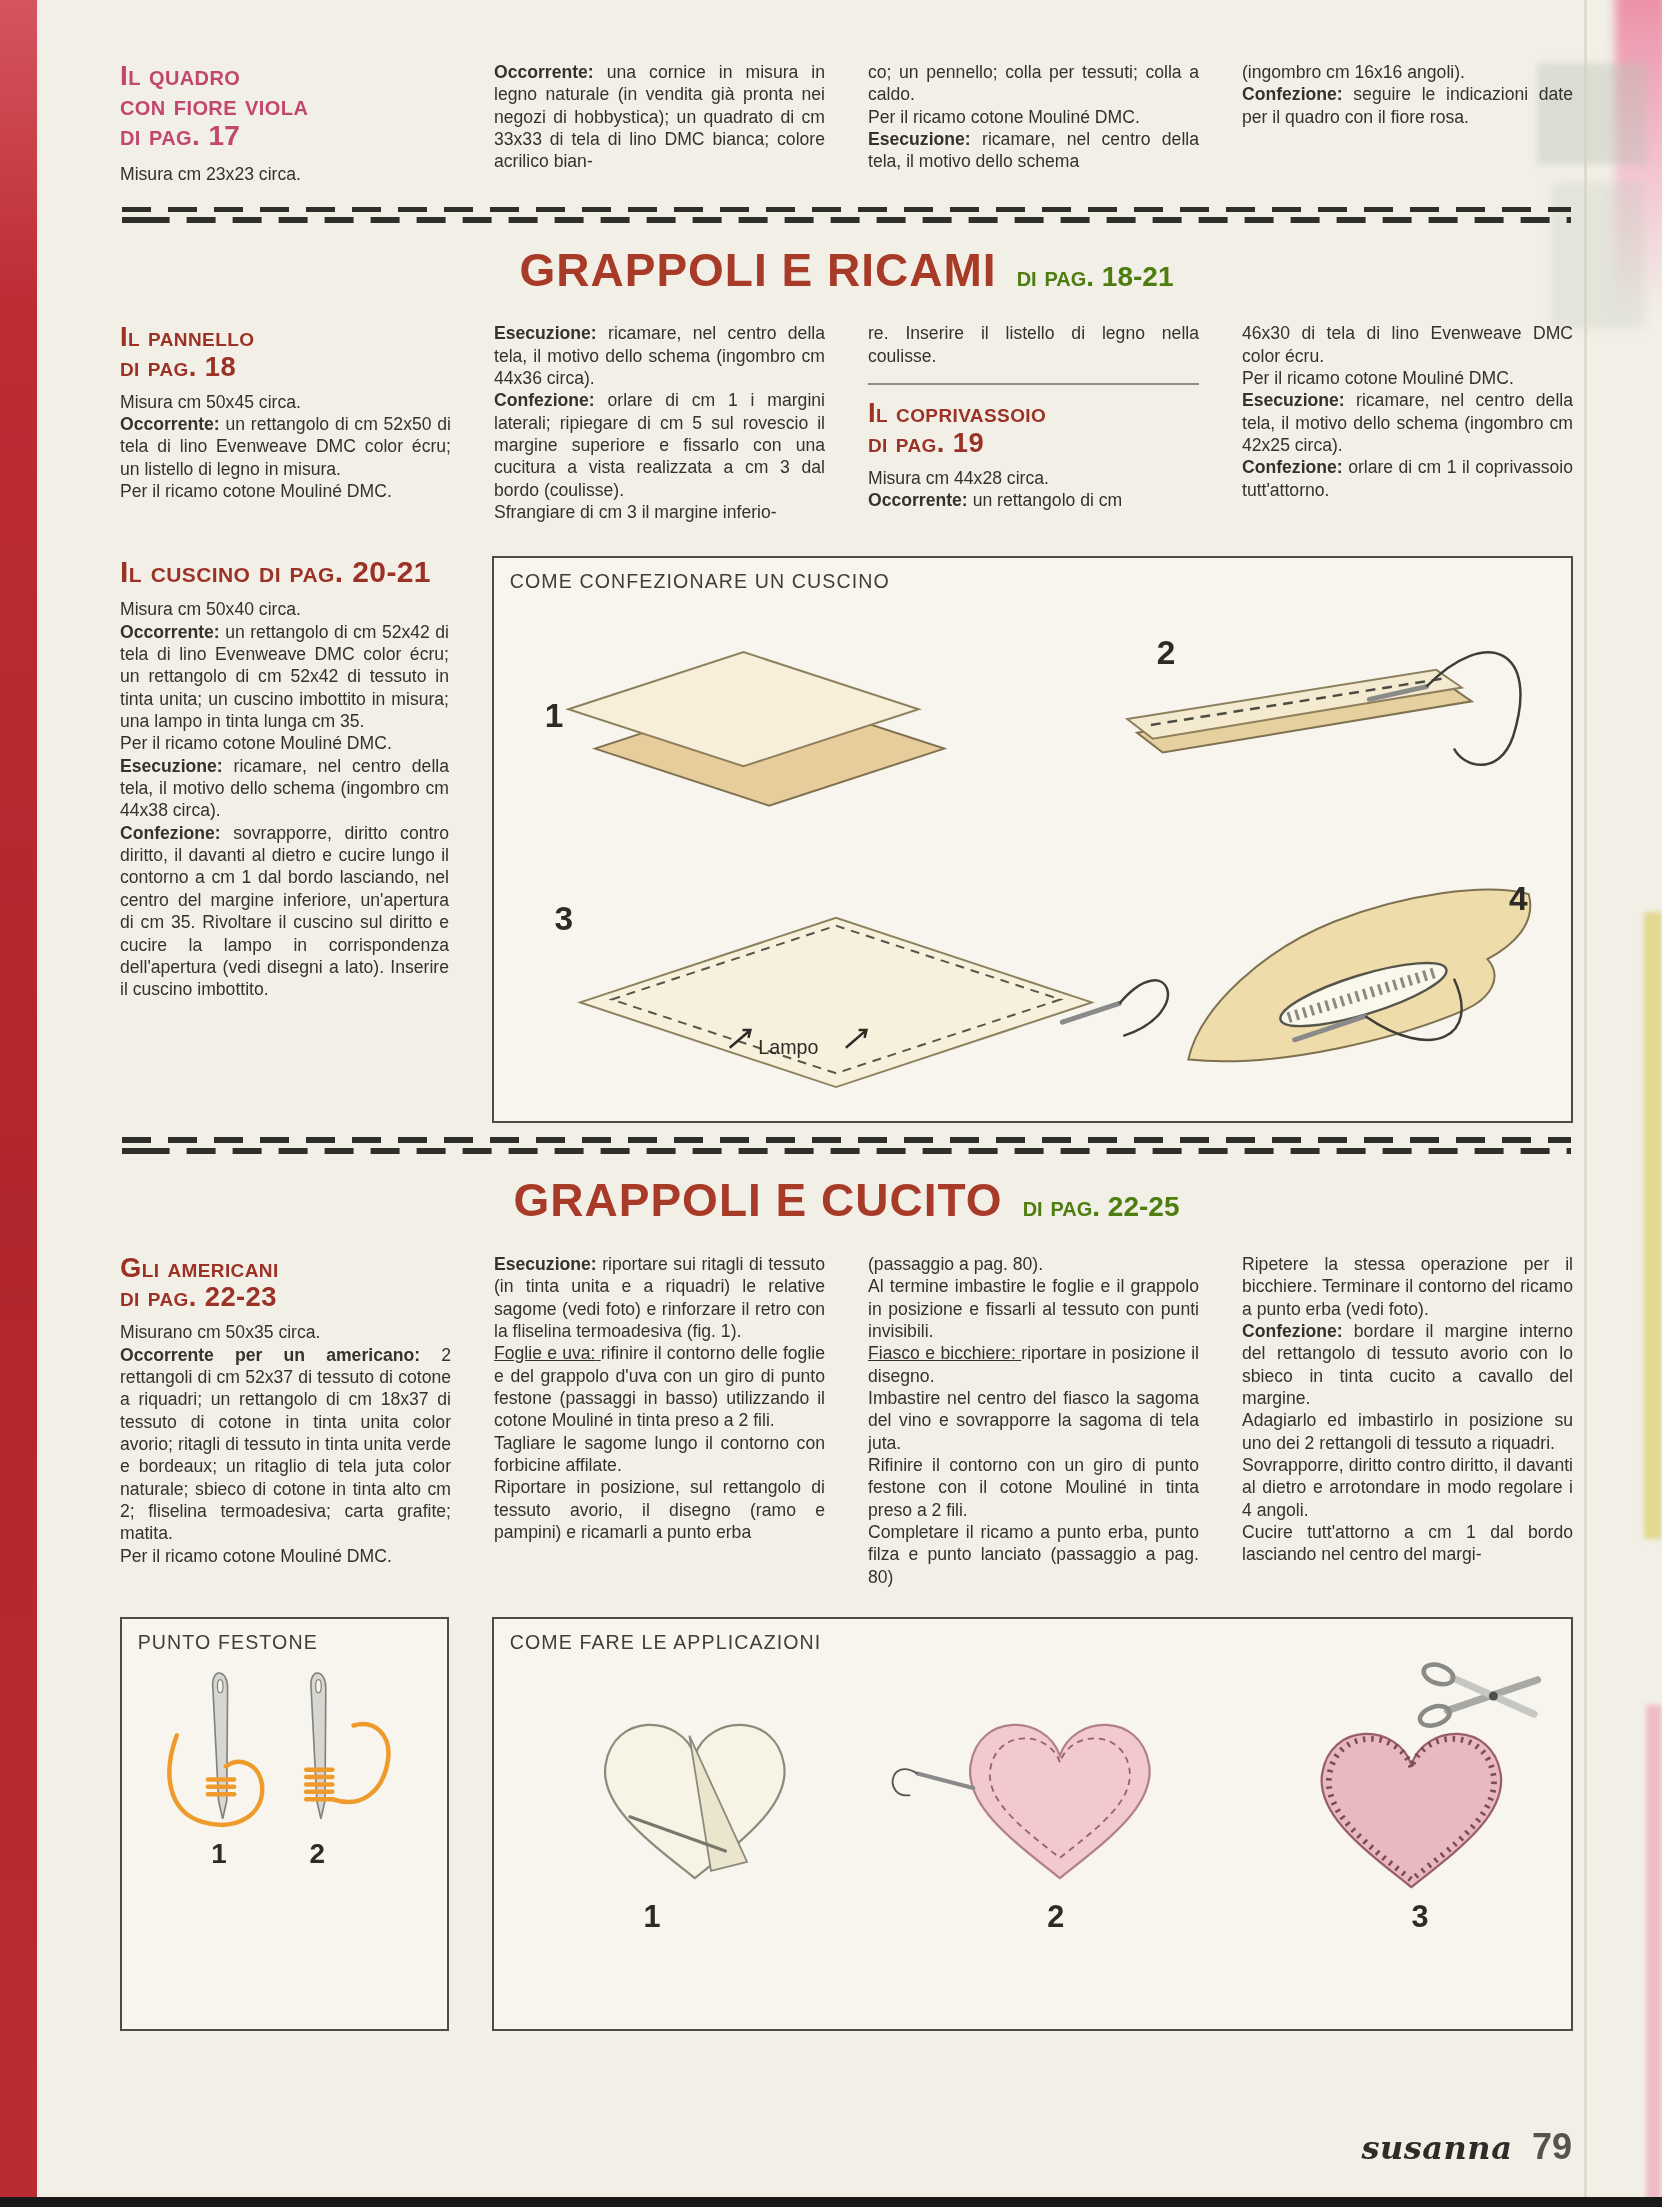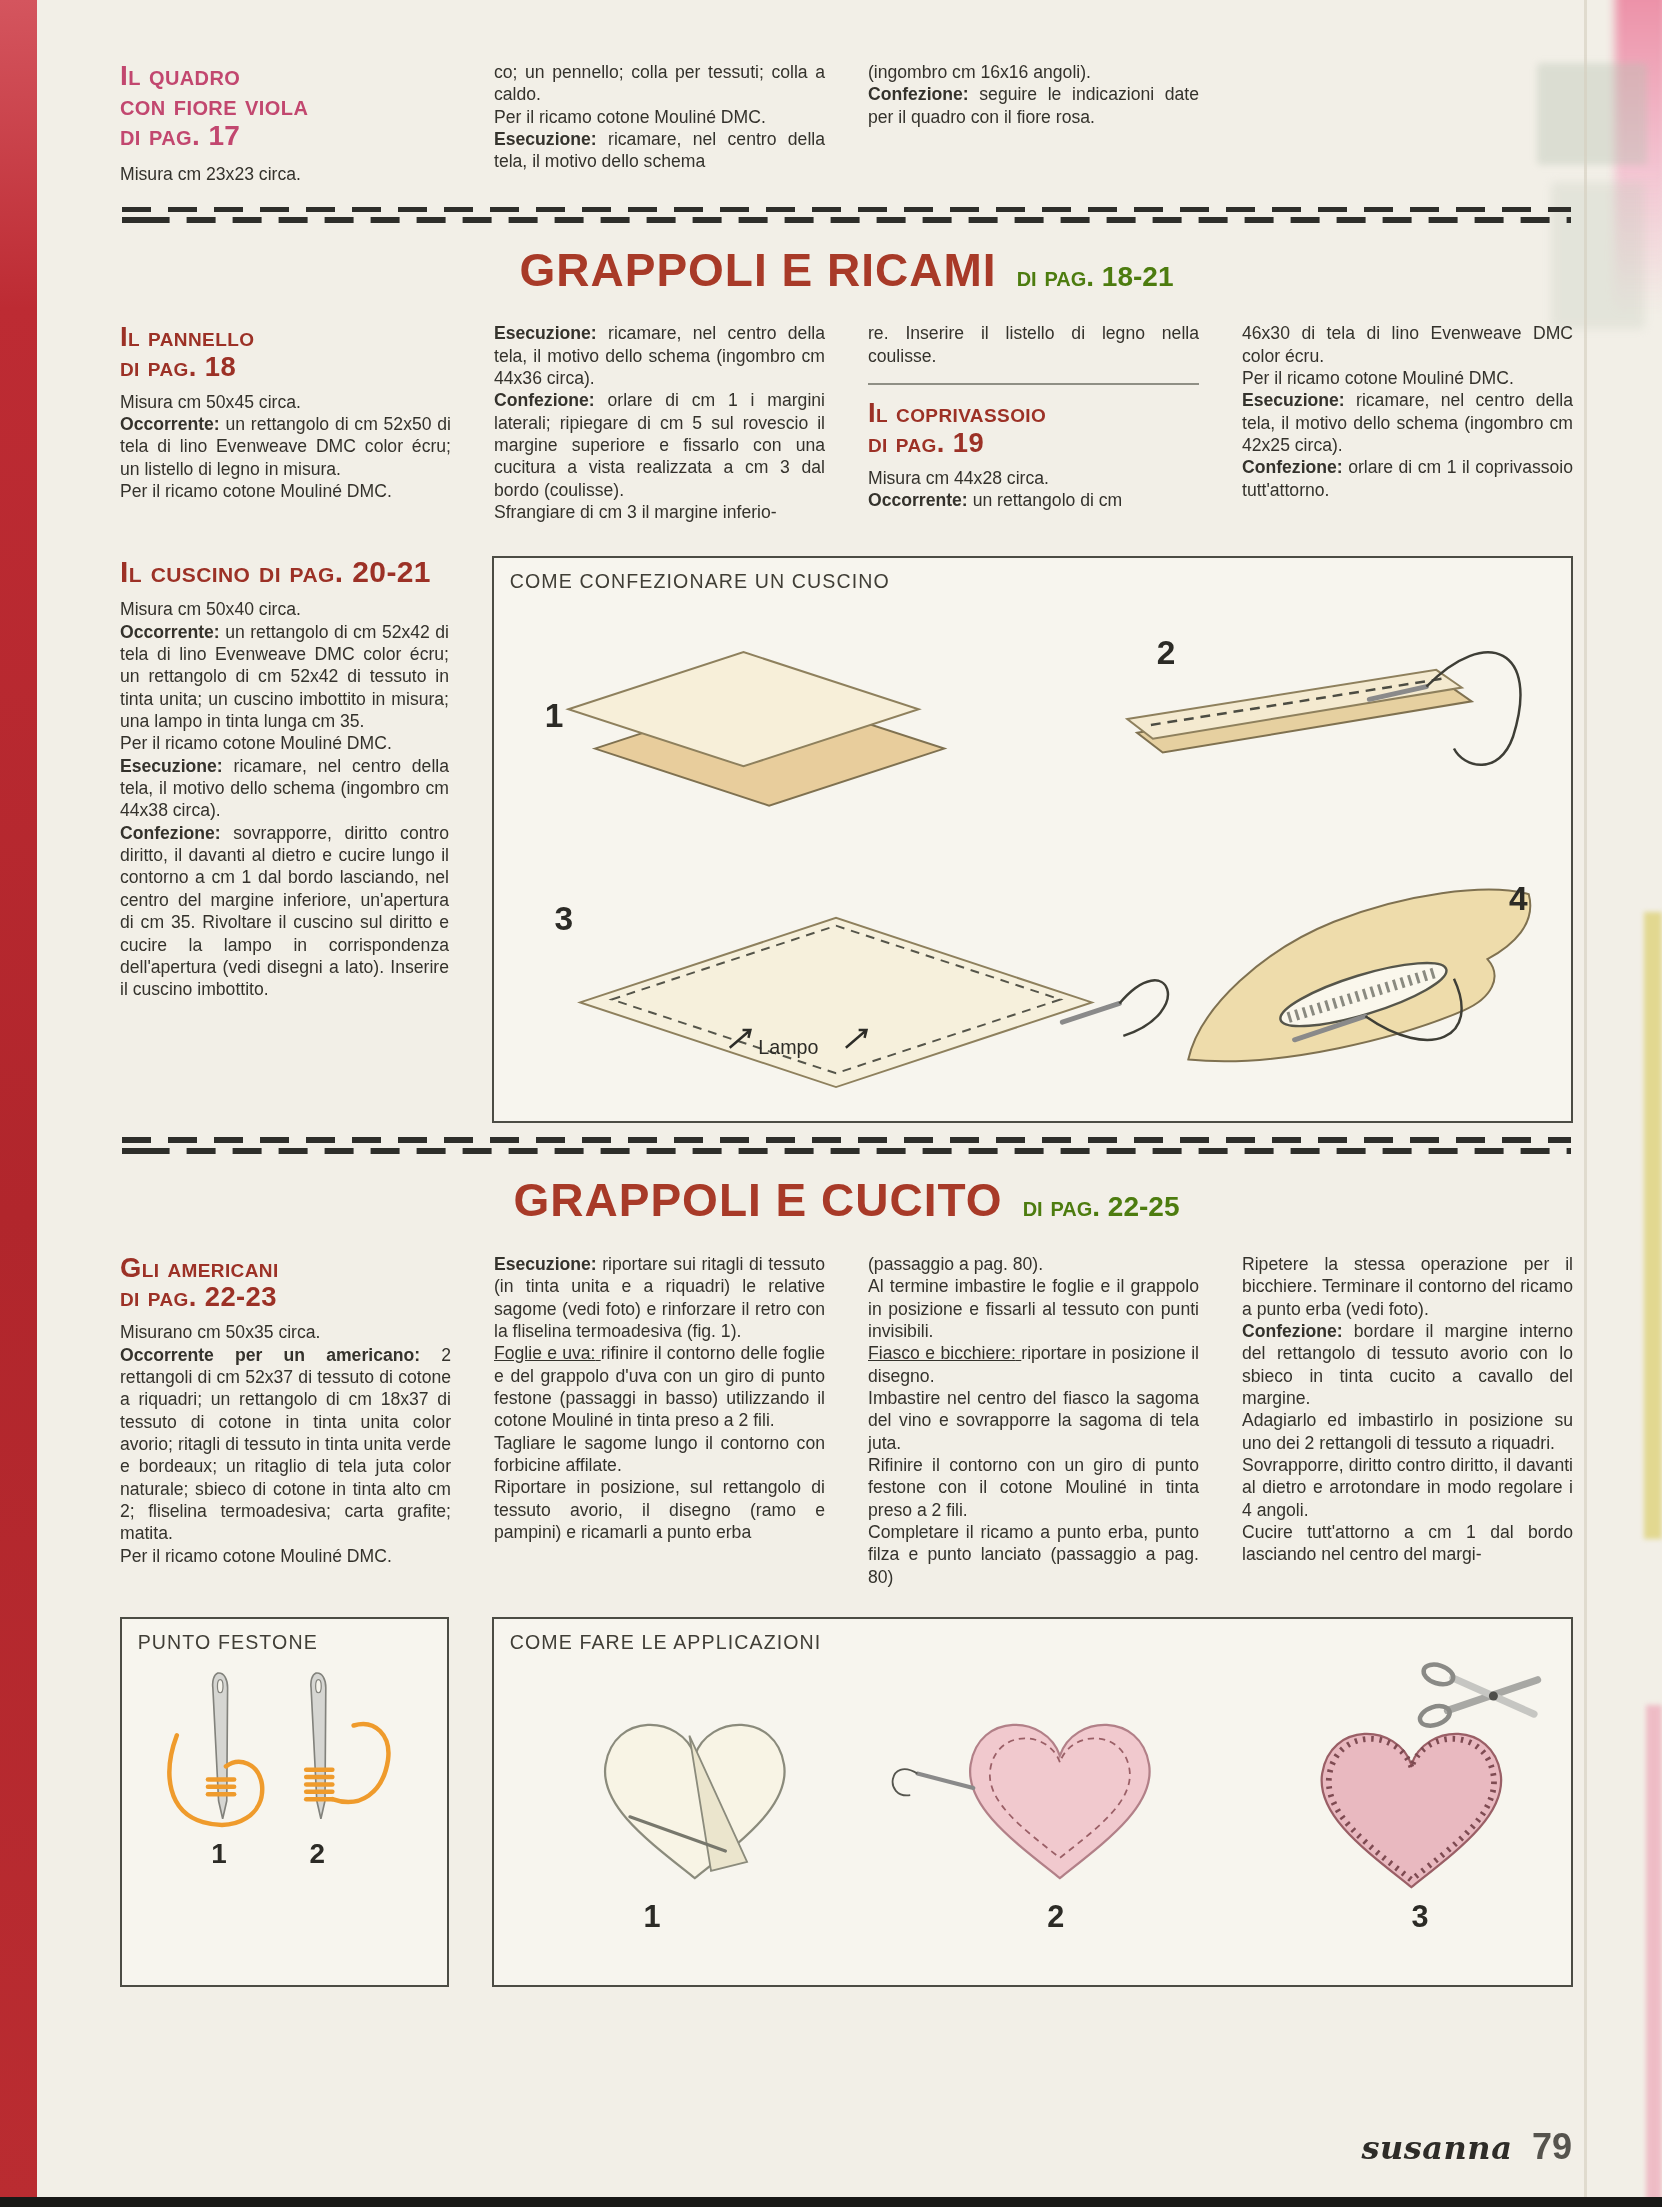--- a/index.html
+++ b/index.html
@@ -31,21 +31,21 @@
   .big-header{text-align:center;margin:0 0 25.5px;white-space:nowrap}
   .bh-t{font-size:46px;font-weight:bold;color:#a83a28;letter-spacing:1px}
   .bh-s{font-size:28px;font-weight:bold;font-variant:small-caps;color:#4d7c0f;margin-left:15.7px}
   .col-rule{border-top:2px solid #8f8f85;margin:15.7px 0 13.7px}
   .sec-cuscino{display:grid;grid-template-columns:329px 1fr;column-gap:43px;margin-bottom:13.7px}
   .illu-box{border:2px solid #4c4c44;background:#f7f5ee;padding:11.8px 15.7px;position:relative}
   .box-label{font-size:19.6px;letter-spacing:1.1px;color:#403e36;margin-bottom:5.9px}
   .cuscino-box{height:567px}
   .cuscino-svg{width:100%;height:492px;display:block}
   .bottom-row{display:grid;grid-template-columns:329px 1fr;column-gap:43px;margin-top:29px}
-  .festone-box,.applic-box{height:370px}
+  .festone-box,.applic-box{height:414px}
   .festone-svg{display:block;width:92%;height:auto;margin:5.9px auto 0}
   .applic-svg{display:block;width:100%;height:auto;margin-top:3.9px}
   svg text.stepnum{font-family:"Liberation Sans",sans-serif;font-size:34px;font-weight:bold;fill:#2c2b26}
   svg text.lampo{font-family:"Liberation Sans",sans-serif;font-size:20px;fill:#2c2b26}
   .footer{position:absolute;right:90px;bottom:39px;display:flex;align-items:baseline}
   .brand{font-family:"DejaVu Serif",serif;font-style:italic;font-weight:bold;font-size:32px;color:#2e2c28;letter-spacing:0.5px}
   .pagenum{font-size:36px;font-weight:bold;color:#56544e;margin-left:19.6px}
 </style>
 </head>
 <body>
@@ -63,20 +63,23 @@
   <section class="cols4 sec1">
     <div class="col">
       <h2 class="h h-pink">
         <span class="hl">Il quadro</span>
         <span class="hl">con fiore viola</span>
         <span class="hl">di pag. 17</span>
       </h2>
       <p class="para"><span>Misura cm 23x23 circa.</span></p>
     </div>
     <div class="col">
+      <p class="para"><b class="lead">Occorrente:</b><span>una cornice in misura in legno naturale (in vendita già pronta nei negozi di hobbystica); un quadrato di cm 33x33 di tela di lino DMC bianca; colore acrilico bian-</span></p>
+    </div>
+    <div class="col">
       <p class="para"><span>co; un pennello; colla per tessuti; colla a caldo.</span></p>
       <p class="para"><span>Per il ricamo cotone Mouliné DMC.</span></p>
       <p class="para"><b class="lead">Esecuzione:</b><span>ricamare, nel centro della tela, il motivo dello schema</span></p>
     </div>
     <div class="col">
       <p class="para"><span>(ingombro cm 16x16 angoli).</span></p>
       <p class="para"><b class="lead">Confezione:</b><span>seguire le indicazioni date per il quadro con il fiore rosa.</span></p>
     </div>
   </section>
 

